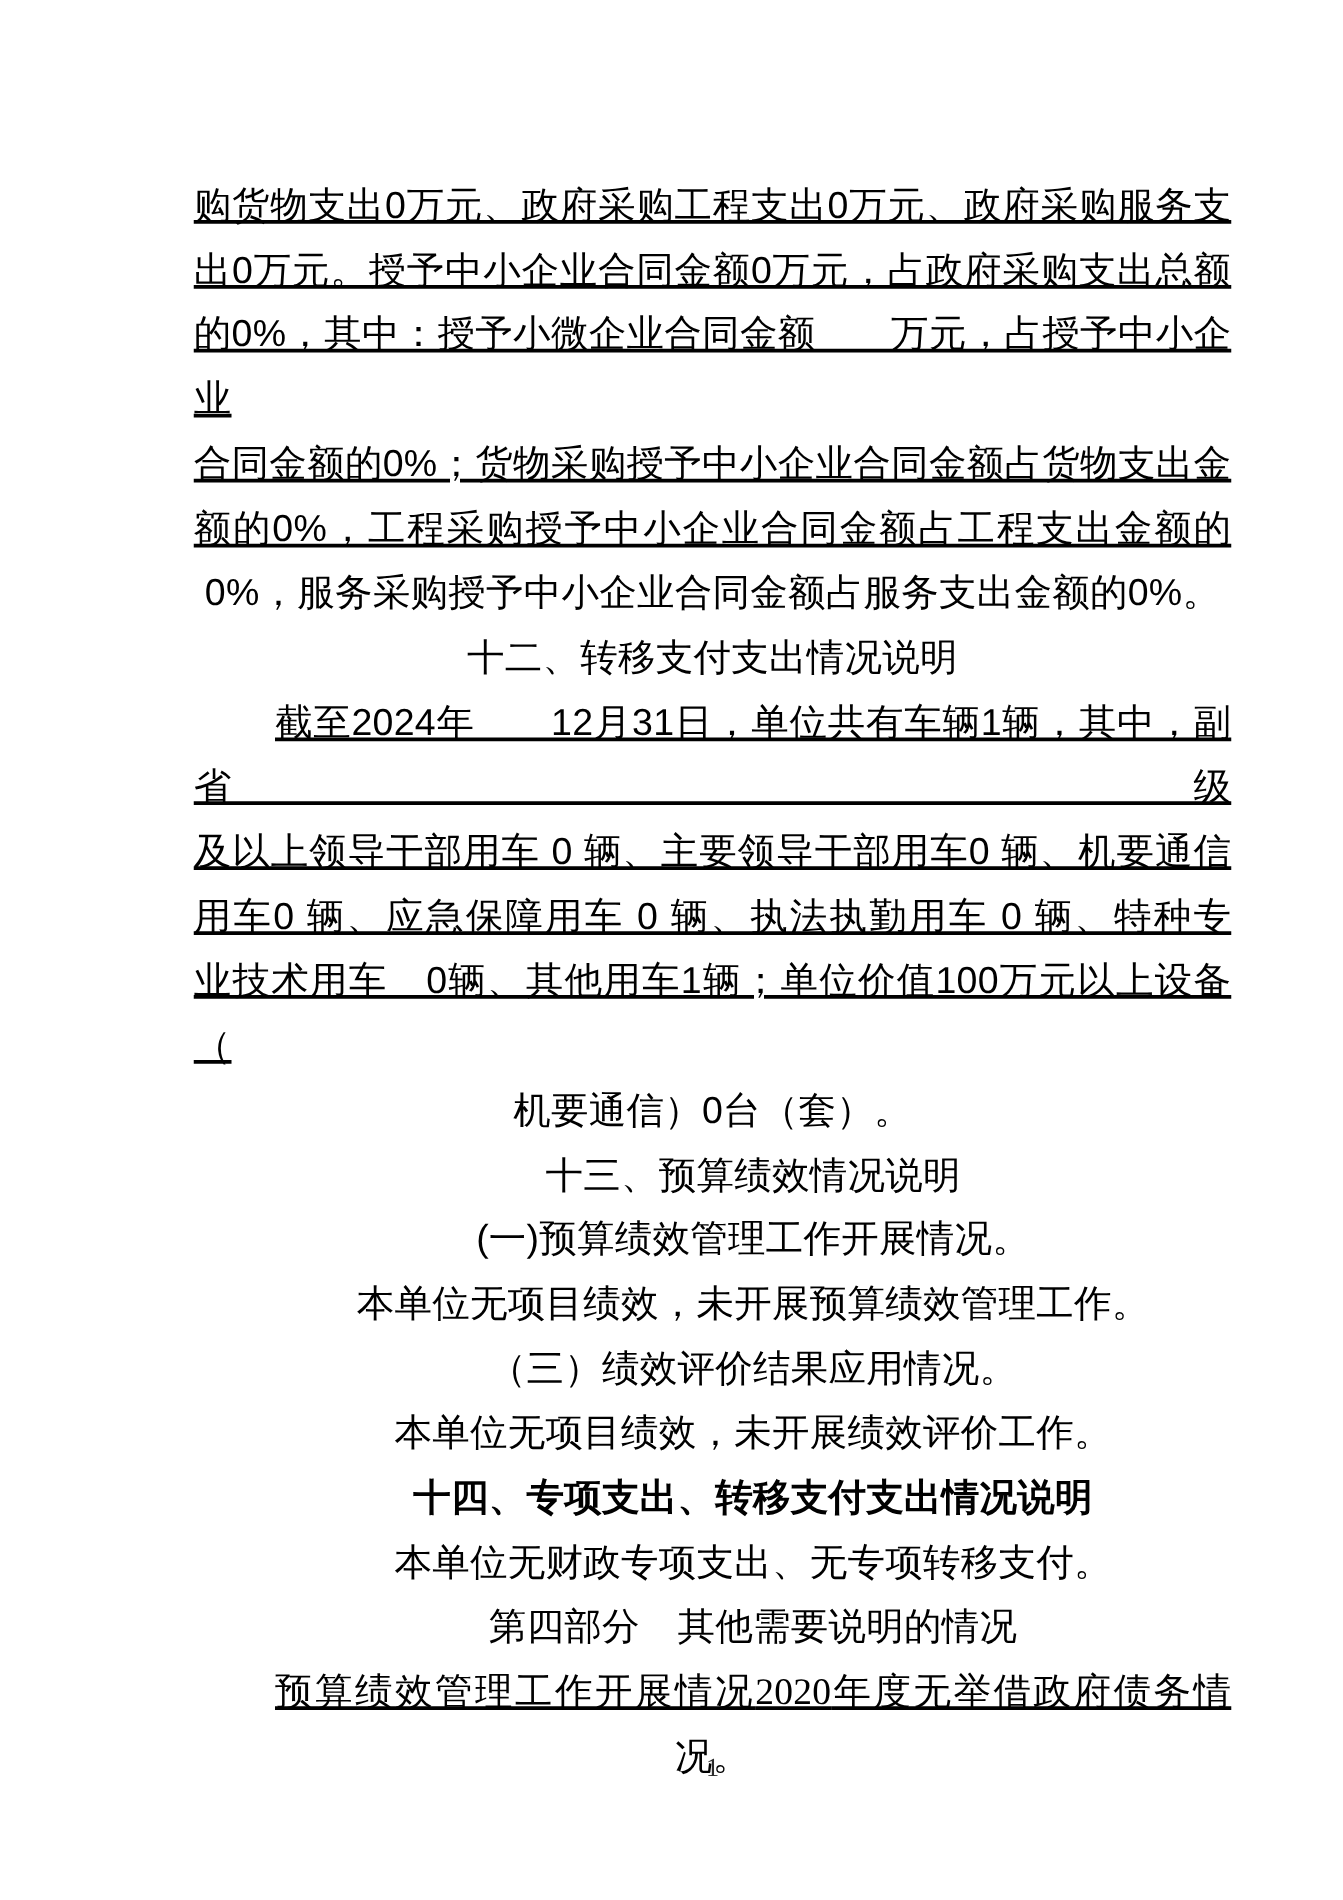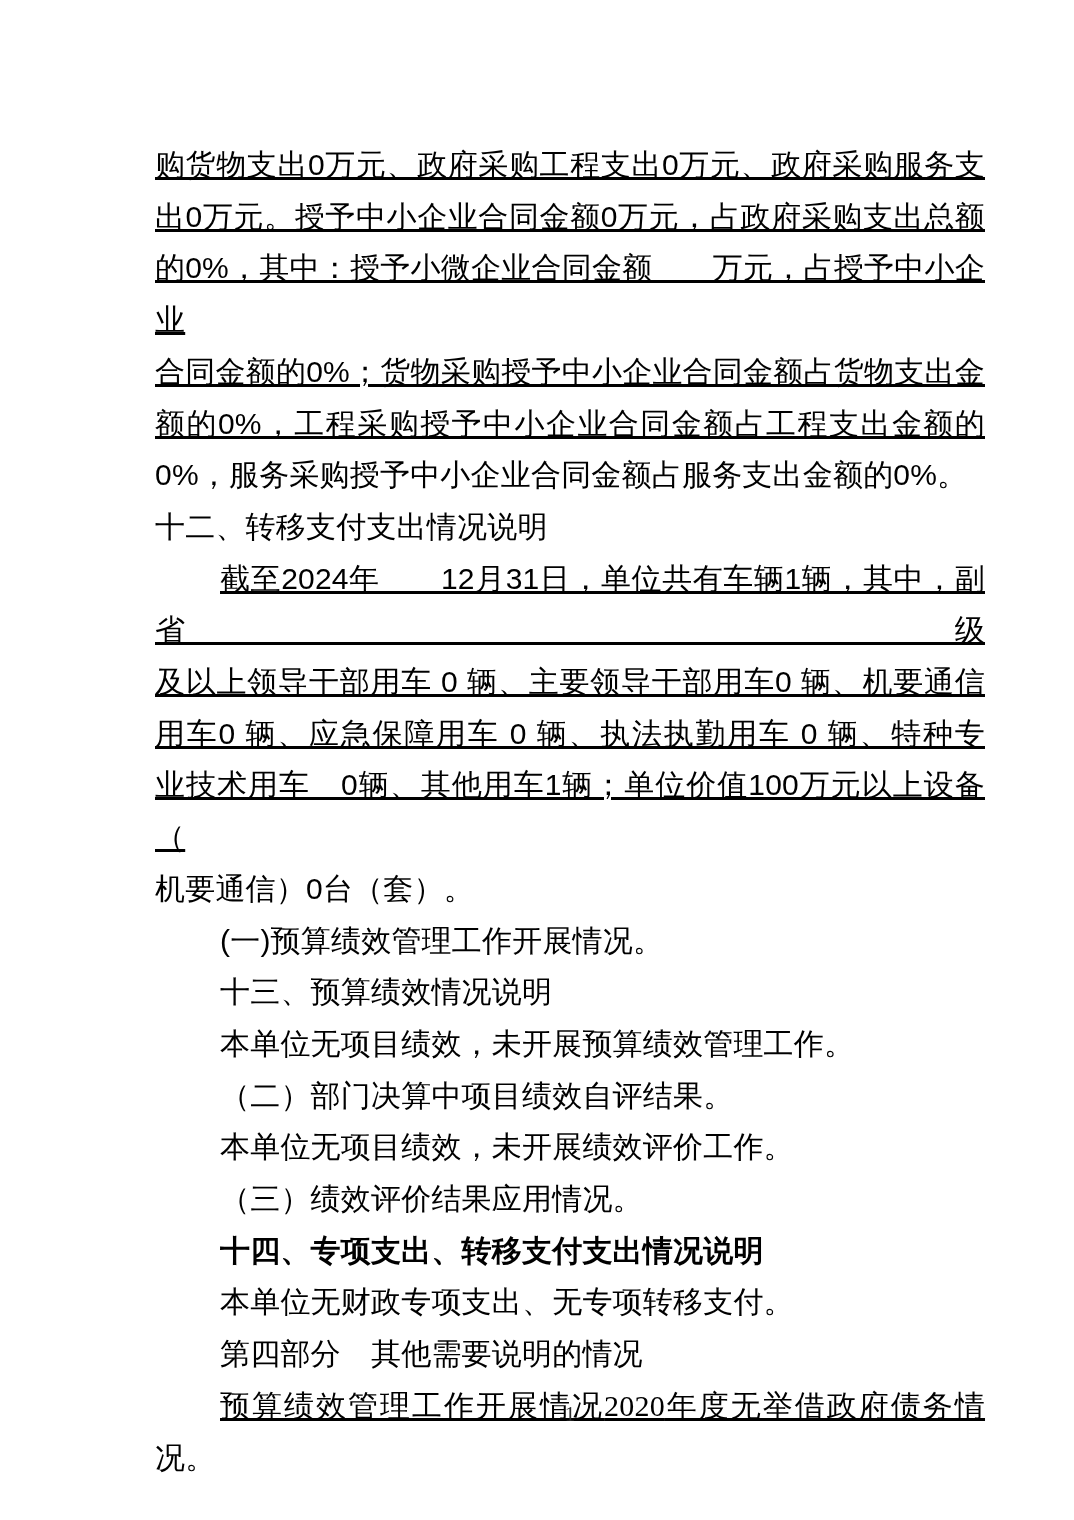--- a/index.html
+++ b/index.html
@@ -20,21 +20,21 @@
     left: 155px;
     top: 139px;
     width: 830px;
     font-size: 30px;
     line-height: 51.7px;
     letter-spacing: 0.2px;
   }
   .doc-body p {
     margin: 0;
     padding: 0;
-    text-align: left;
+    text-align: center;
     white-space: pre-wrap;
   }
   
   .doc-body p.stretch {
     text-align: justify;
     text-align-last: justify;
     text-decoration: underline;
   }
   
   .doc-body p.indent {
@@ -66,26 +66,25 @@
   <p class="stretch">的0%，其中：授予小微企业合同金额　　万元，占授予中小企业</p>
   <p class="stretch">合同金额的0%；货物采购授予中小企业合同金额占货物支出金</p>
   <p class="stretch">额的0%，工程采购授予中小企业合同金额占工程支出金额的</p>
   <p>0%，服务采购授予中小企业合同金额占服务支出金额的0%。</p>
   <p>十二、转移支付支出情况说明</p>
   <p class="indent stretch">截至2024年　　12月31日，单位共有车辆1辆，其中，副省级</p>
   <p class="stretch">及以上领导干部用车 0 辆、主要领导干部用车0 辆、机要通信</p>
   <p class="stretch">用车0 辆、应急保障用车 0 辆、执法执勤用车 0 辆、特种专</p>
   <p class="stretch">业技术用车　0辆、其他用车1辆；单位价值100万元以上设备（</p>
   <p>机要通信）0台（套）。</p>
+  <p class="indent">十三、预算绩效情况说明</p>
   <p class="indent">(一)预算绩效管理工作开展情况。</p>
-  <p class="indent">十三、预算绩效情况说明</p>
   <p class="indent">本单位无项目绩效，未开展预算绩效管理工作。</p>
-  <p class="indent">（二）部门决算中项目绩效自评结果。</p>
+  <p class="indent">（三）绩效评价结果应用情况。</p>
   <p class="indent">本单位无项目绩效，未开展绩效评价工作。</p>
-  <p class="indent">（三）绩效评价结果应用情况。</p>
   <p class="indent bold">十四、专项支出、转移支付支出情况说明</p>
   <p class="indent">本单位无财政专项支出、无专项转移支付。</p>
   <p class="indent">第四部分　其他需要说明的情况</p>
   <p class="indent stretch"><span>预算绩效管理工作开展情况</span><span class="serif">2020</span><span>年度无举借政府债务情</span></p>
   <p>况。</p>
 </div>
 
 <div class="page-number">1</div>
 
 </body></html>

